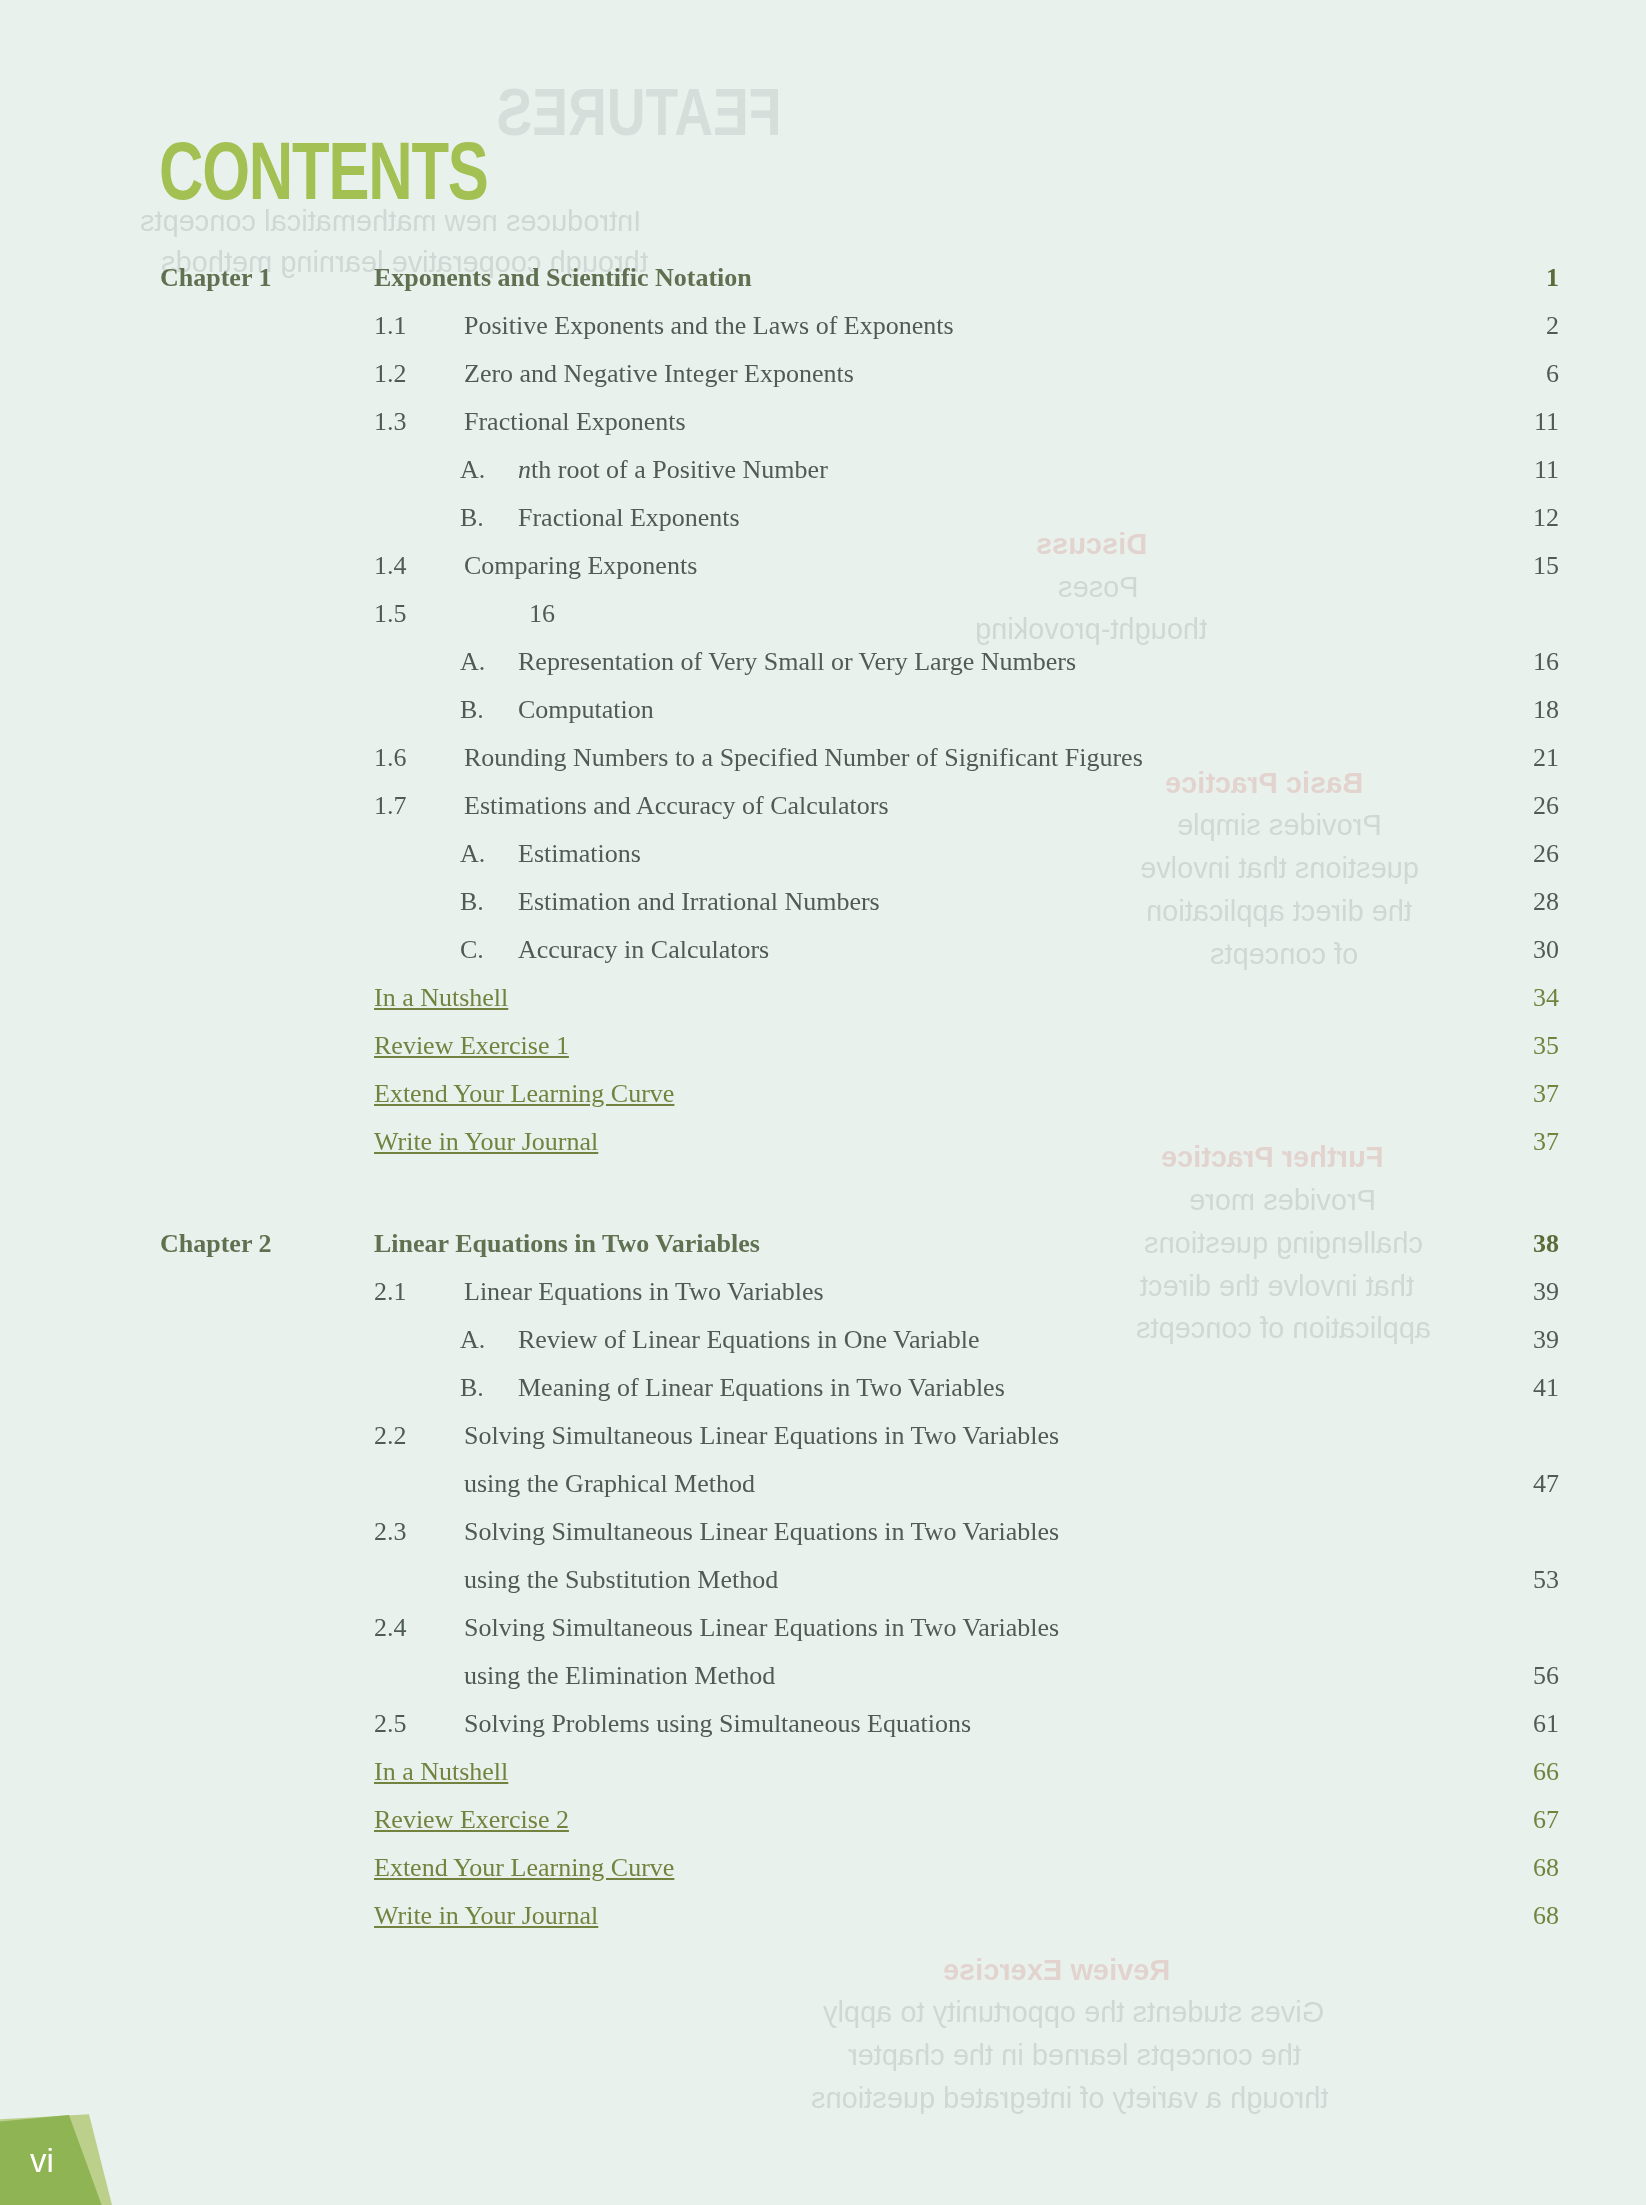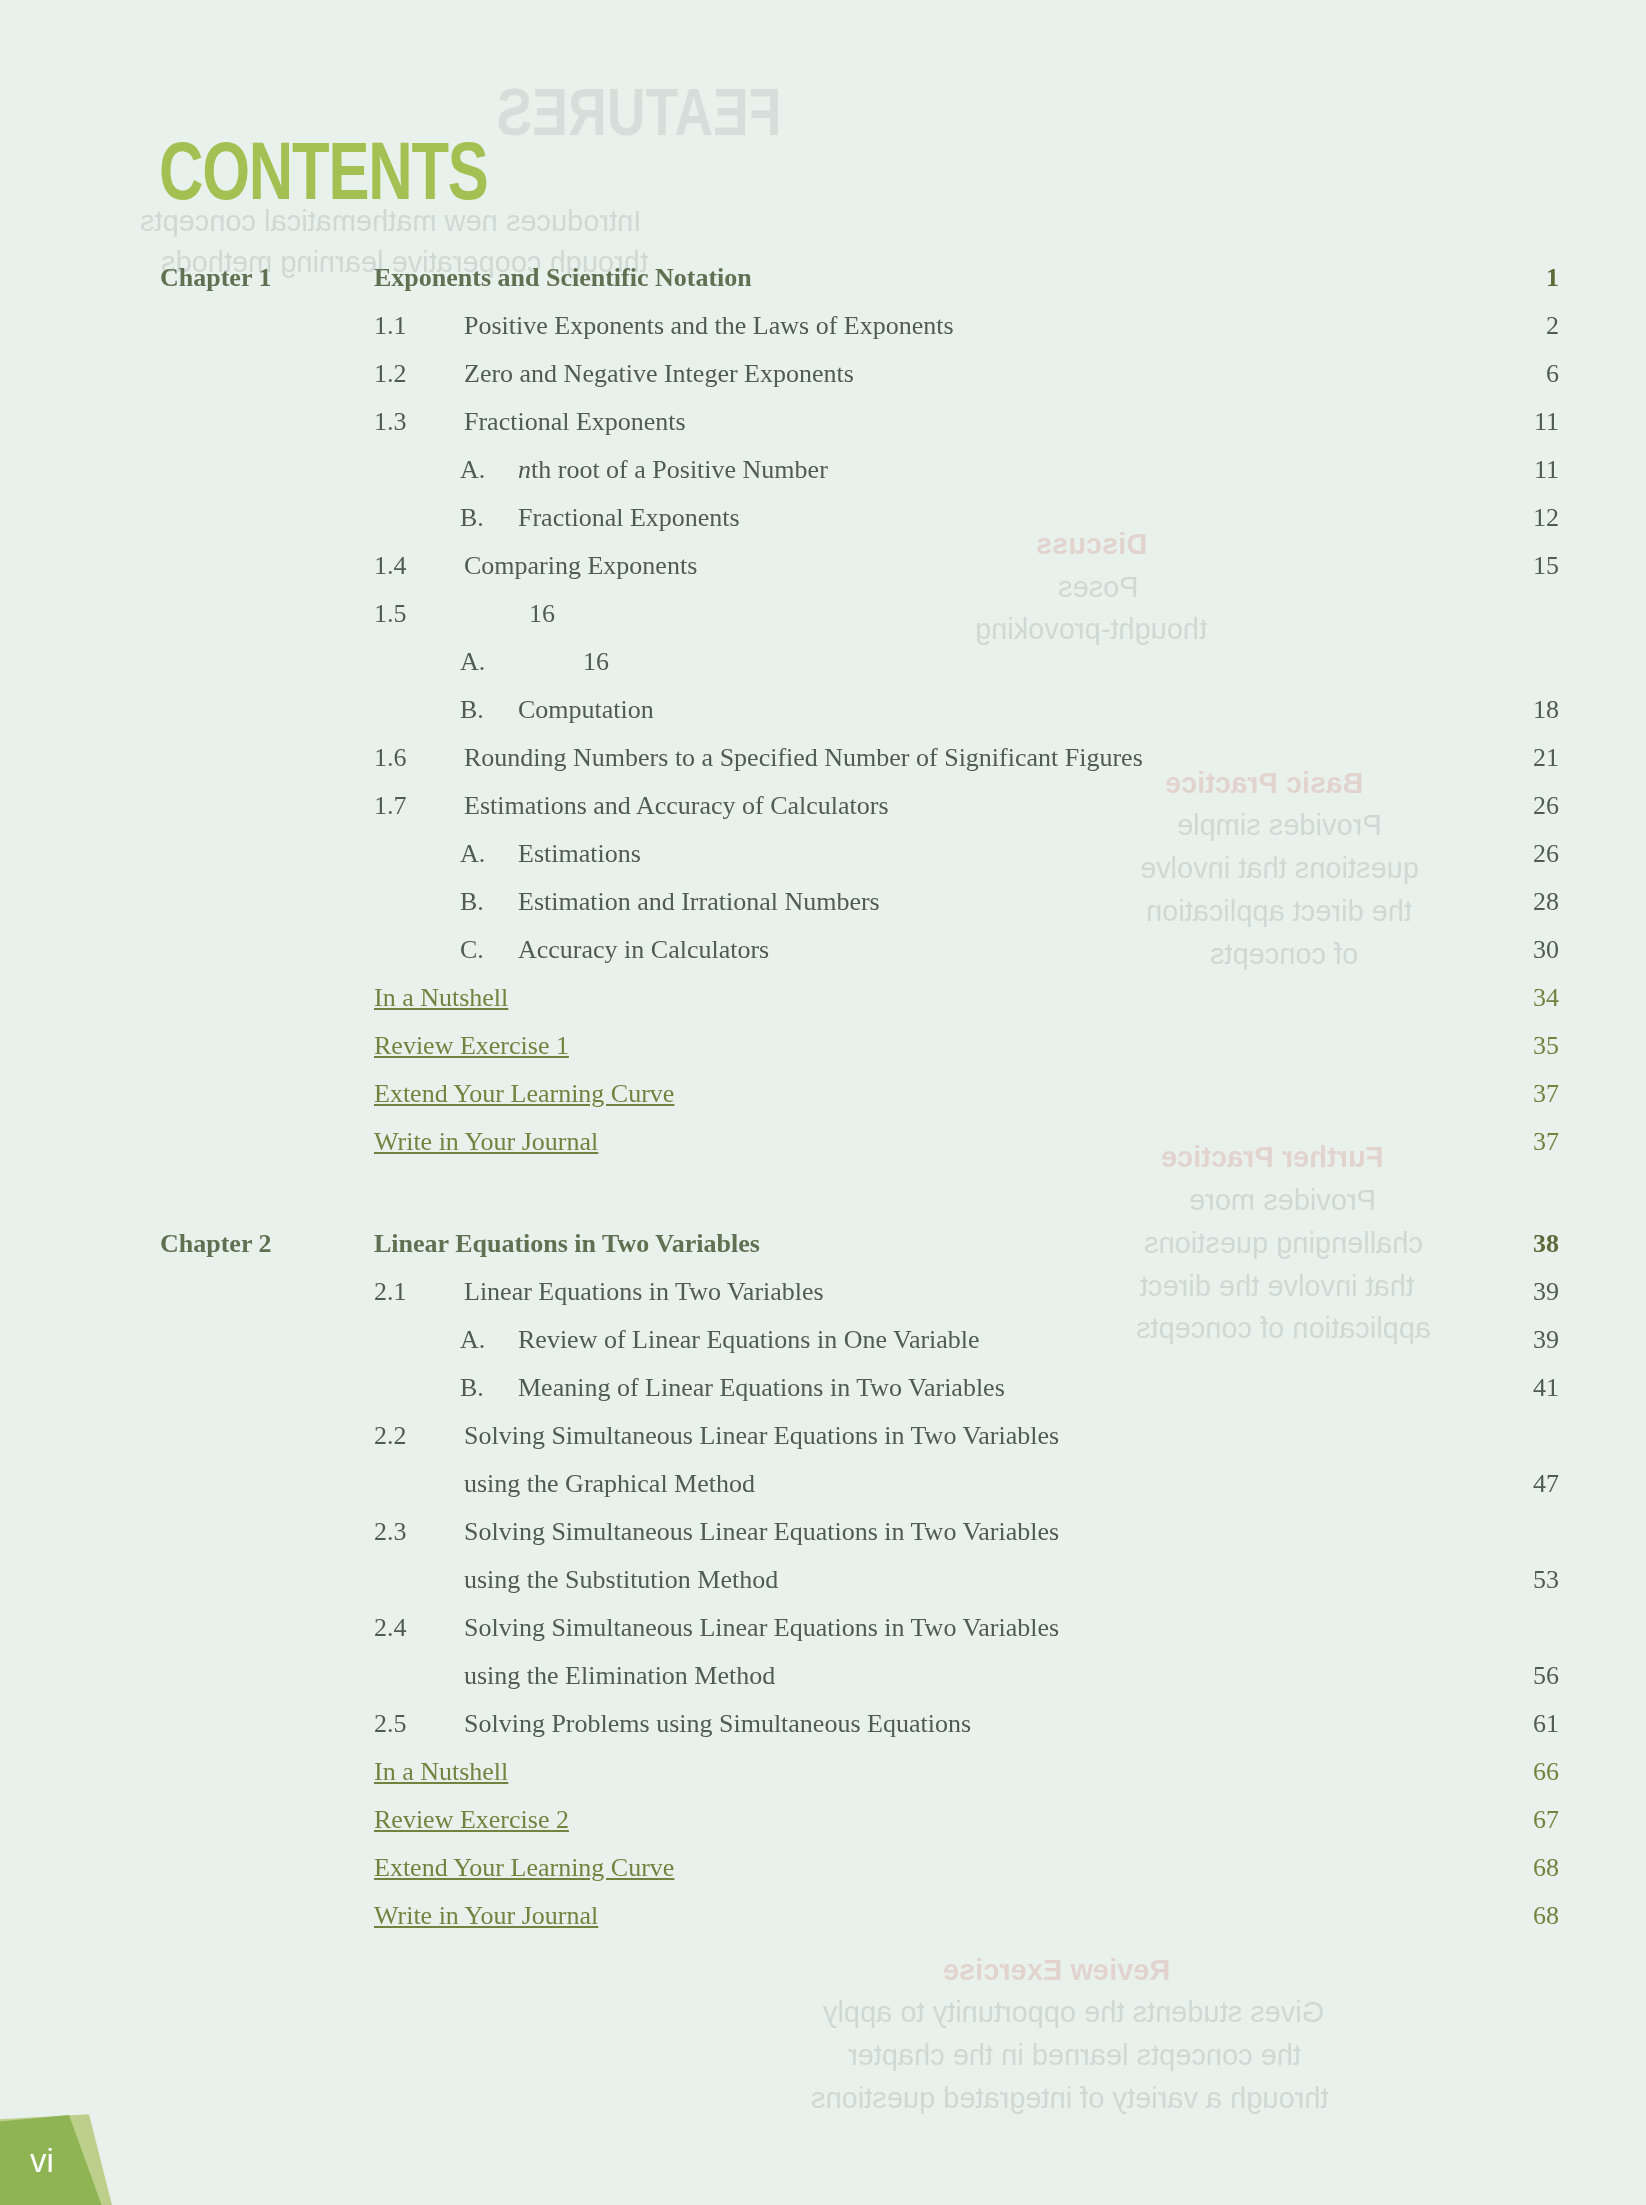--- a/index.html
+++ b/index.html
@@ -116,20 +116,21 @@
     <span class="num">1.4</span>
     <span class="title">Comparing Exponents</span>
     <span class="page">15</span>
   </div>
   <div class="row">
     <span class="num">1.5</span>
     <span class="page">16</span>
   </div>
   <div class="row">
     <span class="letter">A.</span>
+    <span class="title">Representation of Very Small or Very Large Numbers</span>
     <span class="page">16</span>
   </div>
   <div class="row">
     <span class="letter">B.</span>
     <span class="title">Computation</span>
     <span class="page">18</span>
   </div>
   <div class="row">
     <span class="num">1.6</span>
     <span class="title">Rounding Numbers to a Specified Number of Significant Figures</span>

